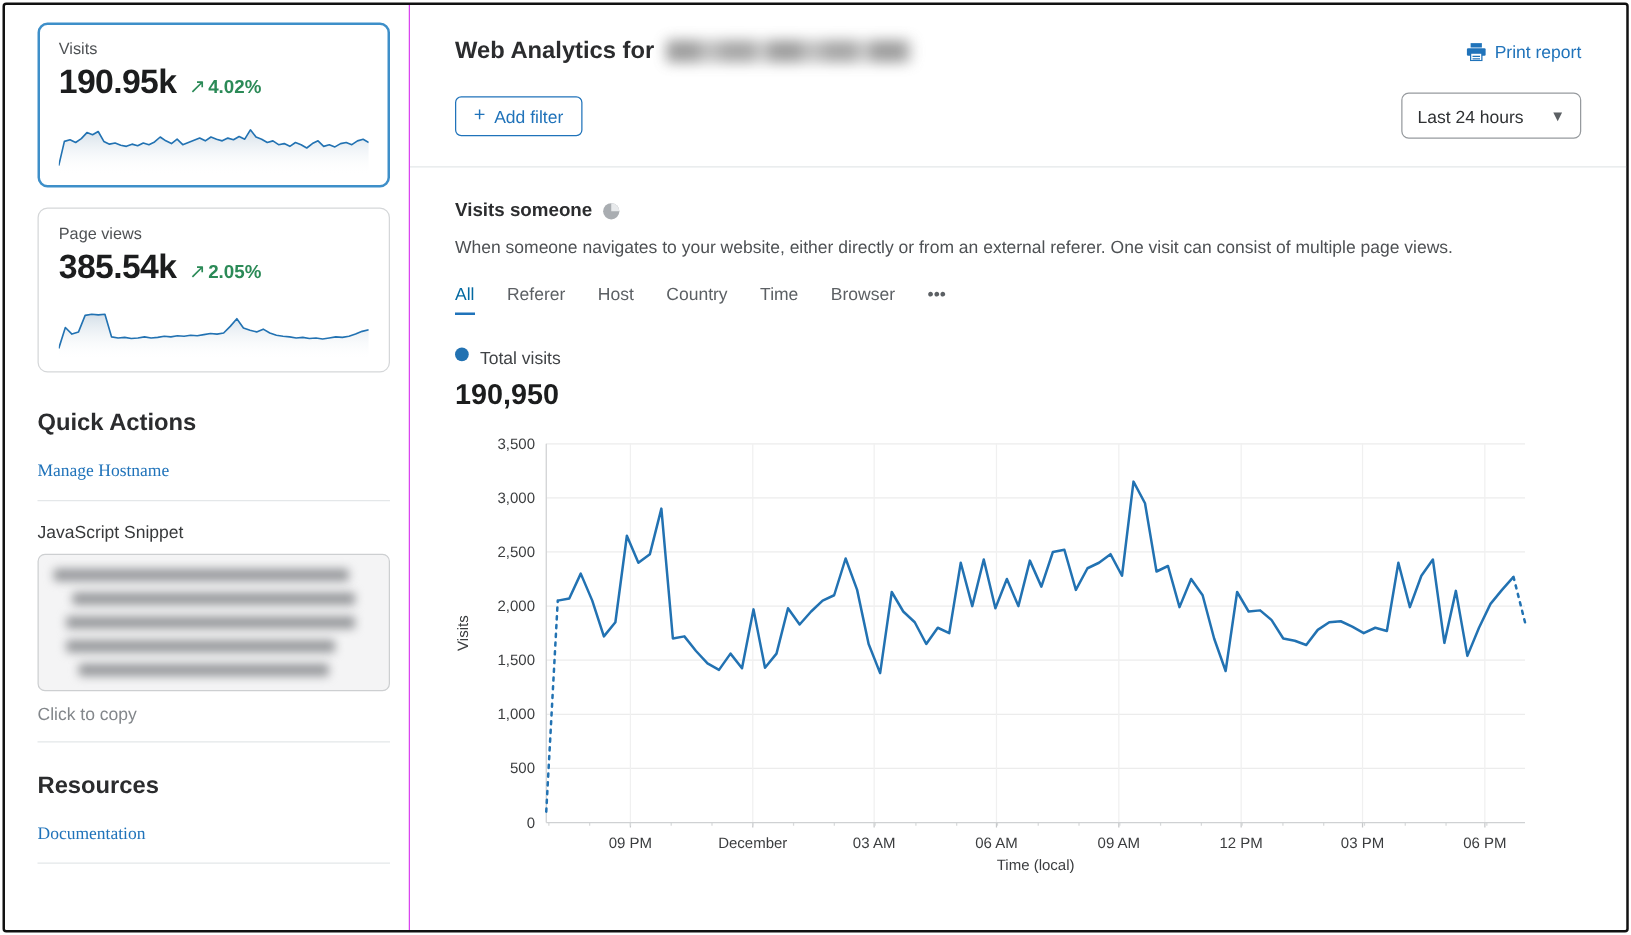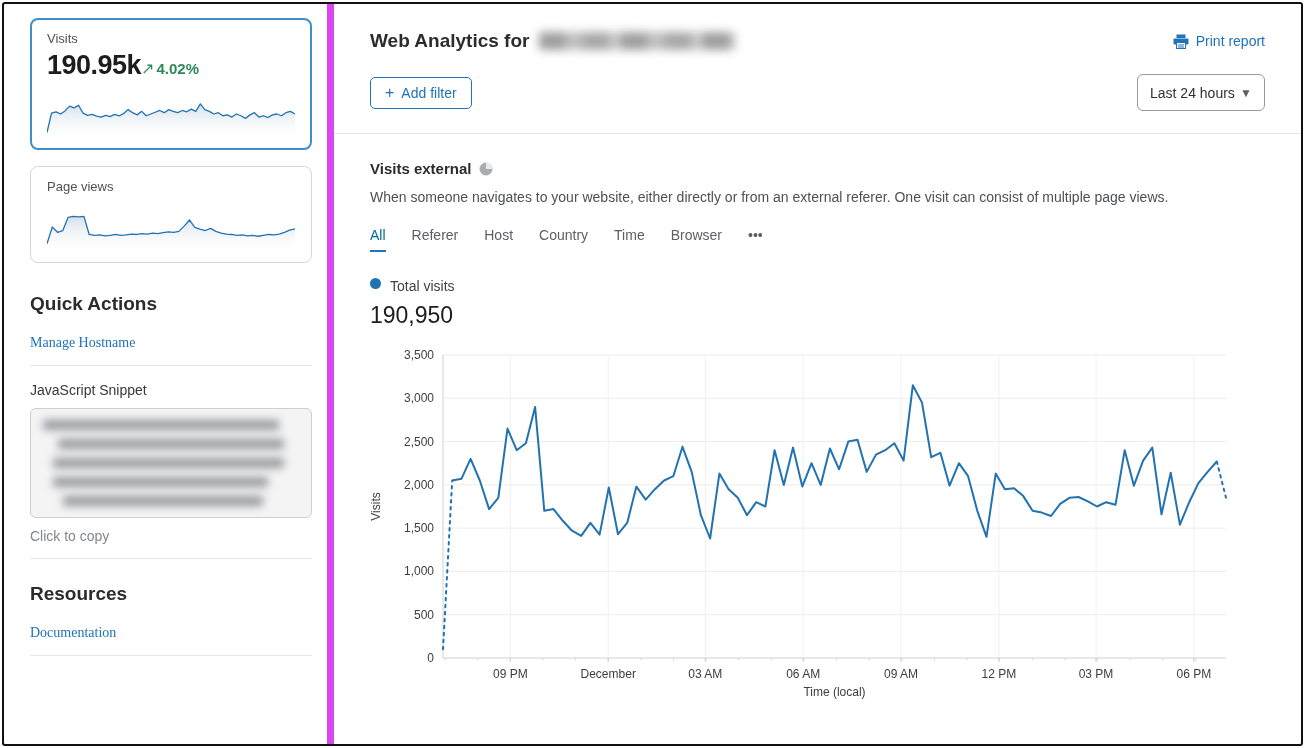--- a/index.html
+++ b/index.html
@@ -5,61 +5,61 @@
   * { box-sizing: border-box; }
   html,body { margin:0; padding:0; background:#fff; }
   body { width:1305px; height:748px; font-family:"Liberation Sans", sans-serif; color:#313131; }
   .frame { width:1301px; height:744px; margin:2px; border:2px solid #111; border-radius:3px; background:#fff; display:flex; overflow:hidden; }
 
   
   .sidebar { width:323px; flex:0 0 323px; padding:14px 15px 0 26px; }
   .metric-card { border:1px solid #d5d7d9; border-radius:8px; padding:12px 16px 10px; margin-bottom:16px; background:#fff; cursor:pointer; }
   .metric-card.selected { border:2px solid #3e8fc9; padding:11px 15px 9px; }
   .metric-label { font-size:13px; color:#4f5255; margin-bottom:4px; }
-  .metric-row { display:flex; align-items:baseline; }
+  .metric-row { display:flex; align-items:baseline; gap:10px; }
   .metric-value { font-size:27px; font-weight:700; color:#1c1d1e; letter-spacing:-0.5px; }
   .metric-change { font-size:15px; font-weight:600; color:#2b8a57; }
   .trend-arrow { font-size:16px; color:#2b8a57; font-weight:400; margin-right:2px; }
   .sparkline { width:100%; height:52px; margin-top:6px; display:block; }
 
   .side-heading { font-size:19px; font-weight:700; color:#2b2c2e; margin:30px 0 0; }
   .side-link { display:block; font-size:14px; color:#2073ba; text-decoration:none; margin:20px 0 14px; cursor:pointer;font-family:Liberation Serif, serif; }
   .divider { border:none; border-top:1px solid #e4e7e9; margin:0; }
   .side-text { font-size:14px; color:#37393b; margin:16px 0 10px; }
   .snippet-box { height:110px; border:1px solid #cdcfd1; border-radius:6px; background:#f4f4f5; padding:11px 12px; overflow:hidden; cursor:pointer; }
   .blurline { height:10px; border-radius:2px; background:#97999c; filter:blur(4px); margin-bottom:9px; }
   .copy-hint { font-size:14px; color:#83878b; margin:10px 0 14px; }
 
   
-  .main { flex:1; border-left:7px solid #d946ef; padding:0 36px; position:relative; }
+  .main { flex:1; border-left:1px solid #d946ef; padding:0 36px; position:relative; }
   .main-header { display:flex; justify-content:space-between; align-items:center; margin-top:26px; }
   .page-title { font-size:19px; font-weight:700; color:#2b2c2e; display:flex; align-items:center; }
   .redacted-domain { display:inline-block; width:196px; height:18px; margin-left:10px; border-radius:2px;
       background:repeating-linear-gradient(90deg,#7e7e7e 0 26px,#a9a9a9 26px 44px,#8a8a8a 44px 70px,#b5b5b5 70px 82px);
       filter:blur(5px); opacity:.75; }
   .print-link { display:flex; align-items:center; gap:7px; color:#2073ba; font-size:14px; cursor:pointer; }
   .filter-row { display:flex; justify-content:space-between; align-items:center; margin-top:22px; padding-bottom:22px; }
   .add-filter-btn { border:1px solid #2073ba; color:#2073ba; background:#fff; border-radius:5px; font-size:14px;
       padding:7px 14px; cursor:pointer; font-family:inherit; display:flex; gap:7px; align-items:center; }
   .add-filter-btn .plus { font-size:16px; line-height:14px; }
-  .select-box { width:128px; height:37px; border:1px solid #969a9e; border-radius:6px; display:flex; align-items:center;
+  .select-box { width:144px; height:37px; border:1px solid #969a9e; border-radius:6px; display:flex; align-items:center;
       justify-content:space-between; padding:0 12px; font-size:14px; color:#2f3133; cursor:pointer; background:#fff; }
   .caret { color:#5c6064; font-size:12px; }
   .header-rule { border:none; border-top:1px solid #e4e7e9; margin:0 -36px; }
 
   .summary-title-row { display:flex; align-items:center; gap:8px; margin-top:26px; }
   .summary-title { font-size:15px; font-weight:700; color:#2b2c2e; }
   .summary-desc { font-size:14px; color:#4e5154; margin-top:12px; }
   .tabs { display:flex; gap:26px; margin-top:22px; font-size:14px; }
   .tab { color:#5c6064; padding-bottom:7px; cursor:pointer; }
   .tab.active { color:#0369a1; border-bottom:2px solid #2073ba; }
   .legend-row { display:flex; align-items:flex-start; gap:9px; margin-top:26px; }
   .legend-dot { width:11px; height:11px; border-radius:50%; background:#2272b2; }
   .legend-label { font-size:14px; color:#404346; }
-  .total-value { font-size:23px; font-weight:400; color:#1c1d1e; margin-top:8px; }
+  .total-value { font-size:23px; font-weight:700; color:#1c1d1e; margin-top:8px; }
   .chart-wrap { margin-top:12px; }
   svg text { font-family:"Liberation Sans", sans-serif; }
 </style>
 </head>
 <body>
 
 <div class="frame">
 
   <div class="sidebar">
 
@@ -76,20 +76,24 @@
               <stop offset="1" stop-color="#ffffff" stop-opacity="0.05"></stop>
             </linearGradient>
           </defs>
           <path d="M0,45.48 L4.472727272727273,26.119999999999997 L8.945454545454545,24.799999999999997 L13.418181818181818,27 L17.89090909090909,23.92 L22.363636363636363,19.08 L26.836363636363636,20.84 L31.309090909090905,18.200000000000003 L35.78181818181818,26.119999999999997 L40.25454545454546,28.32 L44.72727272727273,27.44 L49.2,29.2 L53.67272727272727,30.080000000000002 L58.14545454545454,28.32 L62.61818181818181,29.64 L67.09090909090908,27.44 L71.56363636363636,28.759999999999998 L76.03636363636363,26.56 L80.50909090909092,22.6 L84.98181818181818,25.68 L89.45454545454545,27.880000000000003 L93.92727272727274,24.36 L98.4,28.759999999999998 L102.87272727272726,27 L107.34545454545454,25.24 L111.81818181818181,23.48 L116.29090909090908,25.68 L120.76363636363637,22.6 L125.23636363636362,24.36 L129.7090909090909,25.68 L134.18181818181816,23.48 L138.65454545454546,24.799999999999997 L143.12727272727273,22.16 L147.6,24.36 L152.07272727272726,16.880000000000003 L156.54545454545453,22.6 L161.01818181818183,24.36 L165.4909090909091,27 L169.96363636363637,25.68 L174.43636363636364,28.759999999999998 L178.9090909090909,27.880000000000003 L183.38181818181818,30.080000000000002 L187.85454545454547,27 L192.32727272727274,28.759999999999998 L196.8,31.4 L201.27272727272728,27.880000000000003 L205.74545454545452,25.68 L210.21818181818182,30.080000000000002 L214.6909090909091,28.759999999999998 L219.16363636363636,30.52 L223.63636363636363,27.880000000000003 L228.1090909090909,27 L232.58181818181816,28.759999999999998 L237.05454545454546,25.68 L241.52727272727273,24.36 L246,27 L246,52 L0,52 Z" fill="url(#grad0)" stroke="none"></path>
           <path d="M0,45.48 L4.472727272727273,26.119999999999997 L8.945454545454545,24.799999999999997 L13.418181818181818,27 L17.89090909090909,23.92 L22.363636363636363,19.08 L26.836363636363636,20.84 L31.309090909090905,18.200000000000003 L35.78181818181818,26.119999999999997 L40.25454545454546,28.32 L44.72727272727273,27.44 L49.2,29.2 L53.67272727272727,30.080000000000002 L58.14545454545454,28.32 L62.61818181818181,29.64 L67.09090909090908,27.44 L71.56363636363636,28.759999999999998 L76.03636363636363,26.56 L80.50909090909092,22.6 L84.98181818181818,25.68 L89.45454545454545,27.880000000000003 L93.92727272727274,24.36 L98.4,28.759999999999998 L102.87272727272726,27 L107.34545454545454,25.24 L111.81818181818181,23.48 L116.29090909090908,25.68 L120.76363636363637,22.6 L125.23636363636362,24.36 L129.7090909090909,25.68 L134.18181818181816,23.48 L138.65454545454546,24.799999999999997 L143.12727272727273,22.16 L147.6,24.36 L152.07272727272726,16.880000000000003 L156.54545454545453,22.6 L161.01818181818183,24.36 L165.4909090909091,27 L169.96363636363637,25.68 L174.43636363636364,28.759999999999998 L178.9090909090909,27.880000000000003 L183.38181818181818,30.080000000000002 L187.85454545454547,27 L192.32727272727274,28.759999999999998 L196.8,31.4 L201.27272727272728,27.880000000000003 L205.74545454545452,25.68 L210.21818181818182,30.080000000000002 L214.6909090909091,28.759999999999998 L219.16363636363636,30.52 L223.63636363636363,27.880000000000003 L228.1090909090909,27 L232.58181818181816,28.759999999999998 L237.05454545454546,25.68 L241.52727272727273,24.36 L246,27" fill="none" stroke="#2272b2" stroke-width="1.3" vector-effect="non-scaling-stroke" stroke-linejoin="round"></path>
         </svg>
     </div>
 
     <div class="metric-card">
       <div class="metric-label">Page views</div>
+      <div class="metric-row">
+        <span class="metric-value">385.54k</span>
+        <span class="metric-change"><span class="trend-arrow">↗</span><span>2.05%</span></span>
+      </div>
       <svg class="sparkline" viewBox="0 0 246 52" preserveAspectRatio="none">
           <defs>
             <linearGradient id="grad1" x1="0" y1="0" x2="0" y2="1">
               <stop offset="0" stop-color="#a9bfd2" stop-opacity="0.5"></stop>
               <stop offset="1" stop-color="#ffffff" stop-opacity="0.05"></stop>
             </linearGradient>
           </defs>
           <path d="M0,43.72 L5.23404255319149,27 L10.46808510638298,32.28 L15.702127659574467,30.52 L20.93617021276596,17.32 L26.170212765957448,16.439999999999998 L31.404255319148934,16.880000000000003 L36.638297872340424,16.439999999999998 L41.87234042553192,34.48 L47.1063829787234,35.36 L52.340425531914896,34.92 L57.57446808510638,35.8 L62.80851063829787,35.36 L68.04255319148936,34.48 L73.27659574468085,35.36 L78.51063829787235,34.92 L83.74468085106383,34.04 L88.97872340425532,34.48 L94.2127659574468,33.6 L99.44680851063829,34.04 L104.68085106382979,33.16 L109.91489361702128,33.6 L115.14893617021276,32.72 L120.38297872340425,31.84 L125.61702127659574,32.28 L130.85106382978722,31.4 L136.08510638297872,26.119999999999997 L141.31914893617022,19.959999999999997 L146.5531914893617,27.44 L151.7872340425532,29.2 L157.0212765957447,30.52 L162.25531914893617,28.32 L167.48936170212767,31.4 L172.72340425531914,33.16 L177.95744680851064,34.04 L183.1914893617021,34.48 L188.4255319148936,35.36 L193.6595744680851,34.92 L198.89361702127658,35.8 L204.12765957446808,35.36 L209.36170212765958,36.24 L214.59574468085108,35.36 L219.82978723404256,34.48 L225.06382978723403,34.92 L230.29787234042553,34.04 L235.53191489361703,32.28 L240.7659574468085,30.080000000000002 L246,28.759999999999998 L246,52 L0,52 Z" fill="url(#grad1)" stroke="none"></path>
           <path d="M0,43.72 L5.23404255319149,27 L10.46808510638298,32.28 L15.702127659574467,30.52 L20.93617021276596,17.32 L26.170212765957448,16.439999999999998 L31.404255319148934,16.880000000000003 L36.638297872340424,16.439999999999998 L41.87234042553192,34.48 L47.1063829787234,35.36 L52.340425531914896,34.92 L57.57446808510638,35.8 L62.80851063829787,35.36 L68.04255319148936,34.48 L73.27659574468085,35.36 L78.51063829787235,34.92 L83.74468085106383,34.04 L88.97872340425532,34.48 L94.2127659574468,33.6 L99.44680851063829,34.04 L104.68085106382979,33.16 L109.91489361702128,33.6 L115.14893617021276,32.72 L120.38297872340425,31.84 L125.61702127659574,32.28 L130.85106382978722,31.4 L136.08510638297872,26.119999999999997 L141.31914893617022,19.959999999999997 L146.5531914893617,27.44 L151.7872340425532,29.2 L157.0212765957447,30.52 L162.25531914893617,28.32 L167.48936170212767,31.4 L172.72340425531914,33.16 L177.95744680851064,34.04 L183.1914893617021,34.48 L188.4255319148936,35.36 L193.6595744680851,34.92 L198.89361702127658,35.8 L204.12765957446808,35.36 L209.36170212765958,36.24 L214.59574468085108,35.36 L219.82978723404256,34.48 L225.06382978723403,34.92 L230.29787234042553,34.04 L235.53191489361703,32.28 L240.7659574468085,30.080000000000002 L246,28.759999999999998" fill="none" stroke="#2272b2" stroke-width="1.3" vector-effect="non-scaling-stroke" stroke-linejoin="round"></path>
         </svg>
@@ -139,21 +143,21 @@
       </button>
       <div class="select-box">
         <span>Last 24 hours</span>
         <span class="caret">▼</span>
       </div>
     </div>
 
     <hr class="header-rule">
 
     <div class="summary-title-row">
-      <span class="summary-title">Visits external</span>
+      <span class="summary-title">Visits someone</span>
       <svg width="14" height="14" viewBox="0 0 14 14">
         <circle cx="7" cy="7" r="6.5" fill="#a9adb1"></circle>
         <path d="M7 7 L7 0.5 A6.5 6.5 0 0 1 13.5 7 Z" fill="#e8eaec"></path>
       </svg>
     </div>
     <div class="summary-desc">When someone navigates to your website, either directly or from an external referer. One visit can consist of multiple page views.</div>
 
     <div class="tabs">
         <span class="tab active">All</span>
         <span class="tab">Referer</span>

